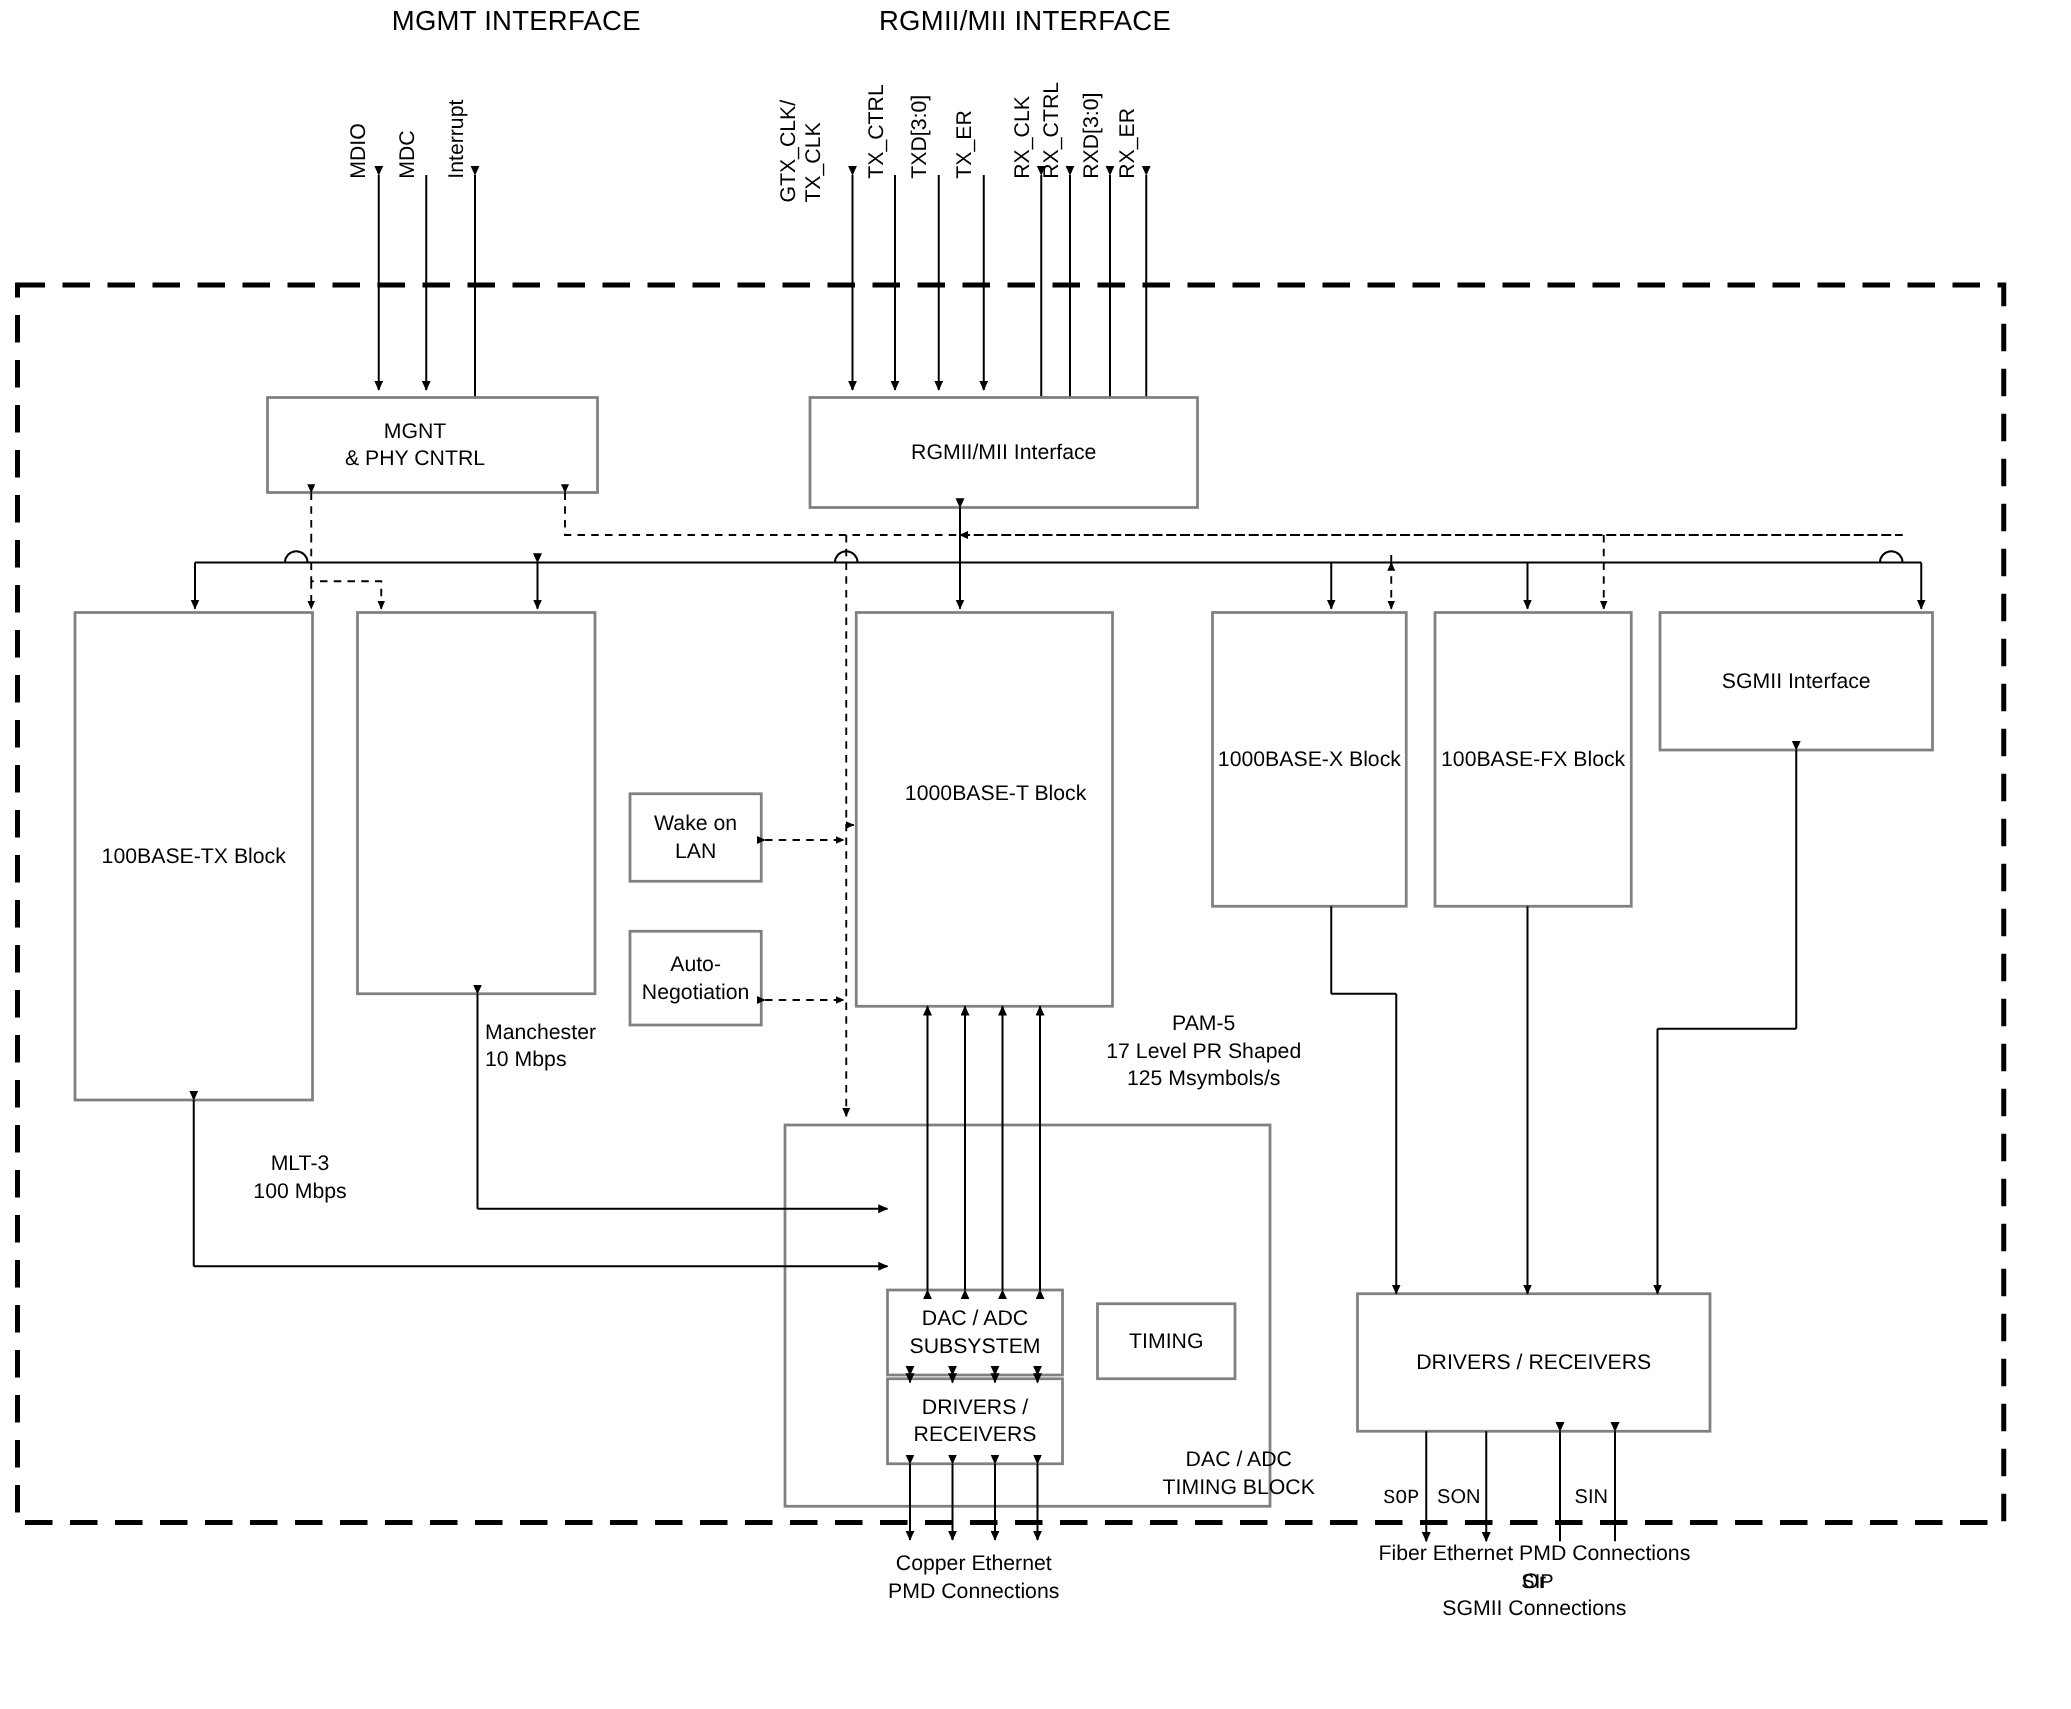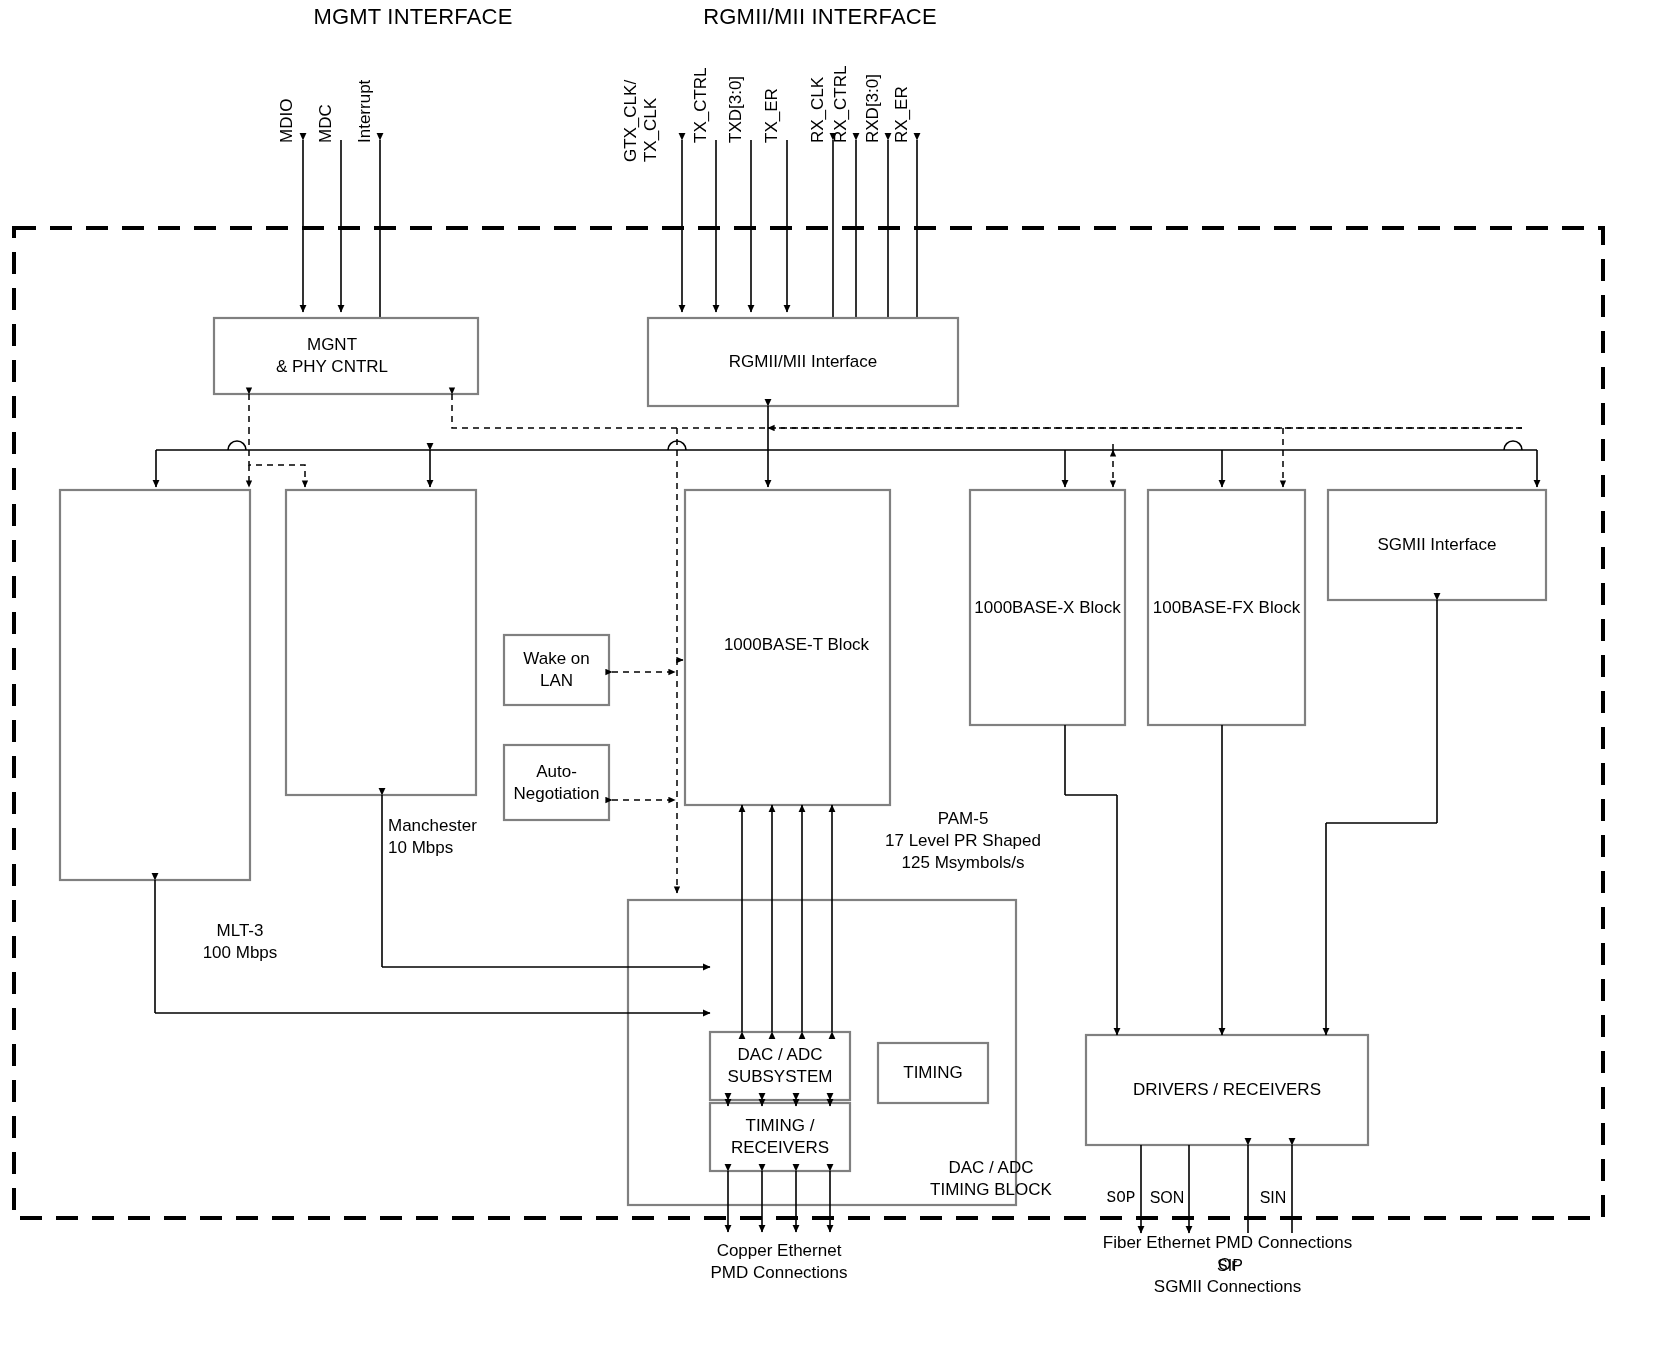--- a/index.html
+++ b/index.html
@@ -170,42 +170,43 @@
   <div class="vlbl" style="left:828px;top:123px;">RX_CLK</div>
   <div class="vlbl" style="left:851px;top:123px;">RX_CTRL</div>
   <div class="vlbl" style="left:883px;top:123px;">RXD[3:0]</div>
   <div class="vlbl" style="left:912px;top:123px;">RX_ER</div>
 
   <div class="lbl ctr" style="left:200px;top:318px;width:264px;height:76px;text-align:center;">MGNT
 &amp; PHY CNTRL</div>
 
   <div class="lbl ctr" style="left:648px;top:318px;width:310px;height:88px;">RGMII/MII Interface</div>
 
+  <div class="lbl ctr" style="left:60px;top:490px;width:190px;height:390px;">100BASE-TX Block</div>
 
 
   <div class="lbl ctr" style="left:504px;top:635px;width:105px;height:70px;">Wake on
 LAN</div>
 
   <div class="lbl ctr" style="left:504px;top:745px;width:105px;height:75px;">Auto-
 Negotiation</div>
 
-  <div class="lbl ctr" style="left:685px;top:500px;width:223px;height:290px;">1000BASE-T Block</div>
+  <div class="lbl ctr" style="left:685px;top:490px;width:223px;height:290px;">1000BASE-T Block</div>
 
   <div class="lbl ctr" style="left:970px;top:490px;width:155px;height:235px;">1000BASE-X Block</div>
 
   <div class="lbl ctr" style="left:1148px;top:490px;width:157px;height:235px;text-align:right;">100BASE-FX Block</div>
 
   <div class="lbl ctr" style="left:1328px;top:490px;width:218px;height:110px;">SGMII Interface</div>
 
   <div class="lbl ctr" style="left:710px;top:1032px;width:140px;height:68px;">DAC / ADC
 SUBSYSTEM</div>
 
   <div class="lbl ctr" style="left:878px;top:1043px;width:110px;height:60px;">TIMING</div>
 
-  <div class="lbl ctr" style="left:710px;top:1103px;width:140px;height:68px;">TIMING /
+  <div class="lbl ctr" style="left:710px;top:1103px;width:140px;height:68px;">DRIVERS /
 RECEIVERS</div>
 
   <div class="lbl ctr" style="left:1086px;top:1035px;width:282px;height:110px;">DRIVERS / RECEIVERS</div>
 
   <div class="lbl" style="left:876px;top:1157px;width:230px;">DAC / ADC
 TIMING BLOCK</div>
 
   <div class="lbl" style="left:160px;top:920px;width:160px;text-align:center;">MLT-3
 100 Mbps</div>
 

